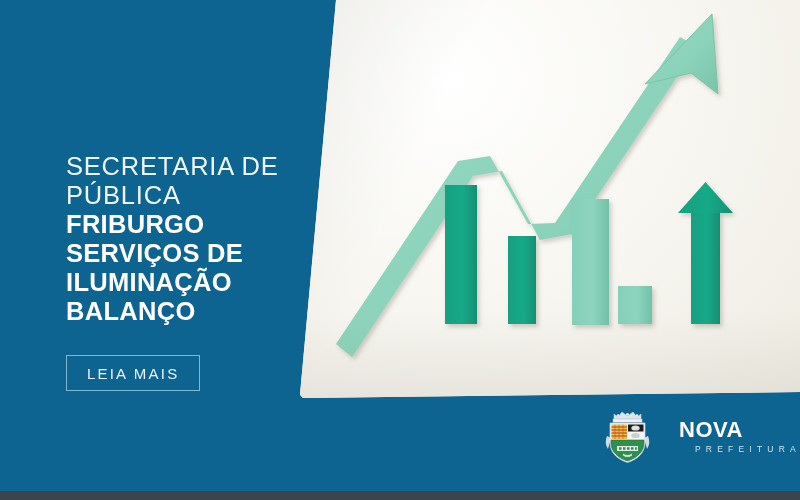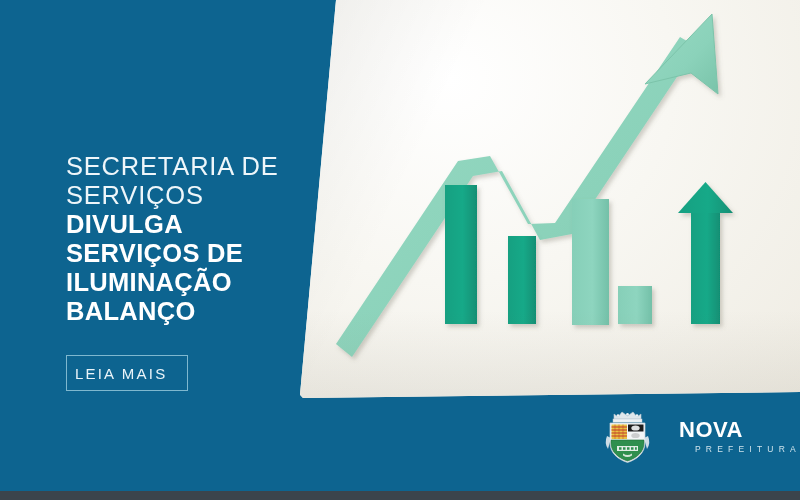--- a/index.html
+++ b/index.html
@@ -37,21 +37,21 @@
     color:#ffffff;letter-spacing:.5px;line-height:1.14;
   }
   .hl-light{font-weight:300;font-size:25.5px;color:#eef6fa;letter-spacing:.8px;}
   .hl-bold{font-weight:bold;font-size:25.5px;color:#ffffff;letter-spacing:.3px;}
   .hl-line{display:block;white-space:nowrap;}
 
   .cta{
     position:absolute;left:66px;top:355px;
     border:1.5px solid #7fb8cf;color:#eaf4f9;
     font-size:15px;letter-spacing:2.2px;font-weight:400;
-    padding:10px 20px 9px 8px;background:transparent;
+    padding:10px 20px 9px 20px;background:transparent;
     line-height:1;
   }
 
   
   .logo{position:absolute;left:601px;top:406px;display:flex;align-items:center;gap:25px;}
   .crest{width:53px;height:60px;flex:0 0 auto;}
   .logo-words{display:flex;flex-direction:column;justify-content:center;line-height:1;}
   .logo-l1{color:#ffffff;font-weight:bold;font-size:22px;letter-spacing:.5px;}
   .logo-l2{color:#ffffff;font-weight:bold;font-size:22px;letter-spacing:.5px;margin-top:1px;}
   .logo-l3{color:#cfe3ec;font-size:8.5px;letter-spacing:5.2px;margin-top:4px;padding-left:16px;}
@@ -128,22 +128,22 @@
                  L 391 324 Z" fill="url(#gDark)"></path>
         <path d="M 405.5 182 L 433 213 L 378 213 Z" fill="url(#gDark)"></path>
       </g>
     </svg>
 
     <div class="photo-vign"></div>
   </div>
 
   <div class="headline">
     <span class="hl-line hl-light">SECRETARIA DE</span>
-    <span class="hl-line hl-light">SERVIÇOS</span>
-    <span class="hl-line hl-bold">DIVULGA</span>
+    <span class="hl-line hl-light">PÚBLICA</span>
+    <span class="hl-line hl-bold">FRIBURGO</span>
     <span class="hl-line hl-bold">SERVIÇOS DE</span>
     <span class="hl-line hl-bold">ILUMINAÇÃO</span>
     <span class="hl-line hl-bold">BALANÇO</span>
   </div>
 
   <div class="cta">LEIA MAIS</div>
 
   <div class="logo">
     <svg class="crest" viewBox="0 0 53 60">
 

